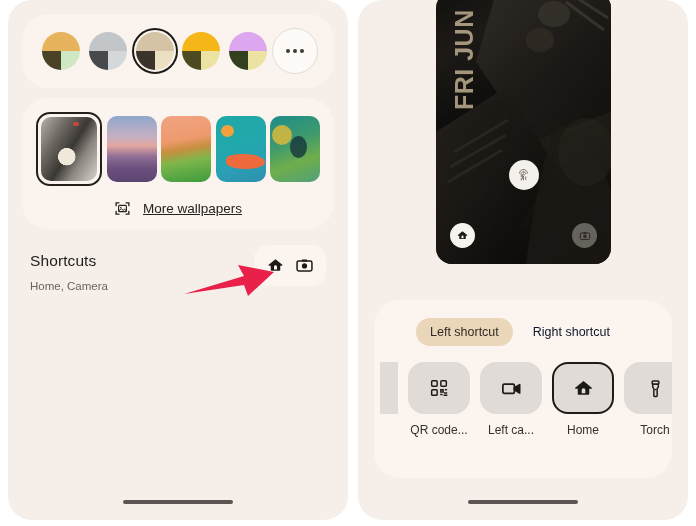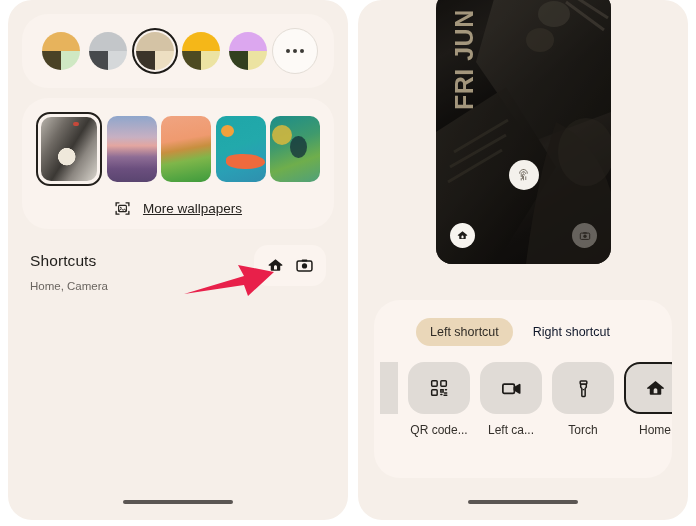--- a/index.html
+++ b/index.html
@@ -381,42 +381,42 @@
             <span>
               <svg width="23" height="23" viewBox="0 0 24 24" fill="none" stroke="#1d1b18" stroke-width="1.8" stroke-linejoin="round">
                 <rect x="3" y="7.5" width="12" height="9.5" rx="1.4"></rect>
                 <path d="M15 11.2 20.5 8v8.6L15 13.3Z" fill="#1d1b18"></path>
               </svg>
             </span>
           </div>
           <div class="tile-label">Left ca...</div>
         </div>
 
+        <div class="tile-col selected">
+          <div class="tile">
+            <span>
+              <svg width="23" height="23" viewBox="0 0 24 24" fill="#1d1b18">
+                <path d="M12 4.2 3.4 11.1c-.5.4-.2 1.2.4 1.2H6v5.4c0 .5.4.9.9.9h10.2c.5 0 .9-.4.9-.9v-5.4h2.2c.6 0 .9-.8.4-1.2L12 4.2Zm0 7.6c1 0 1.9.8 1.9 1.9v3.2h-3.8v-3.2c0-1 .8-1.9 1.9-1.9Z"></path>
+              </svg>
+            </span>
+          </div>
+          <div class="tile-label">Home</div>
+        </div>
+
         <div class="tile-col">
           <div class="tile">
             <span>
               <svg width="21" height="21" viewBox="0 0 24 24" fill="none" stroke="#1d1b18" stroke-width="1.7" stroke-linejoin="round">
                 <rect x="8.2" y="3.4" width="7.6" height="3.6" rx="1"></rect>
                 <path d="M8.8 7h6.4v3.4l-1.3 1.6v8.4a.8.8 0 0 1-.8.8h-2.2a.8.8 0 0 1-.8-.8v-8.4L8.8 10.4Z"></path>
                 <path d="M11 13.4h2" stroke-width="1.4"></path>
               </svg>
             </span>
           </div>
           <div class="tile-label">Torch</div>
         </div>
-
-        <div class="tile-col selected">
-          <div class="tile">
-            <span>
-              <svg width="23" height="23" viewBox="0 0 24 24" fill="#1d1b18">
-                <path d="M12 4.2 3.4 11.1c-.5.4-.2 1.2.4 1.2H6v5.4c0 .5.4.9.9.9h10.2c.5 0 .9-.4.9-.9v-5.4h2.2c.6 0 .9-.8.4-1.2L12 4.2Zm0 7.6c1 0 1.9.8 1.9 1.9v3.2h-3.8v-3.2c0-1 .8-1.9 1.9-1.9Z"></path>
-              </svg>
-            </span>
-          </div>
-          <div class="tile-label">Home</div>
-        </div>
       </div>
     </div>
 
     <div class="gesture"></div>
   </div>
 
 </div>
 
 </body></html>

